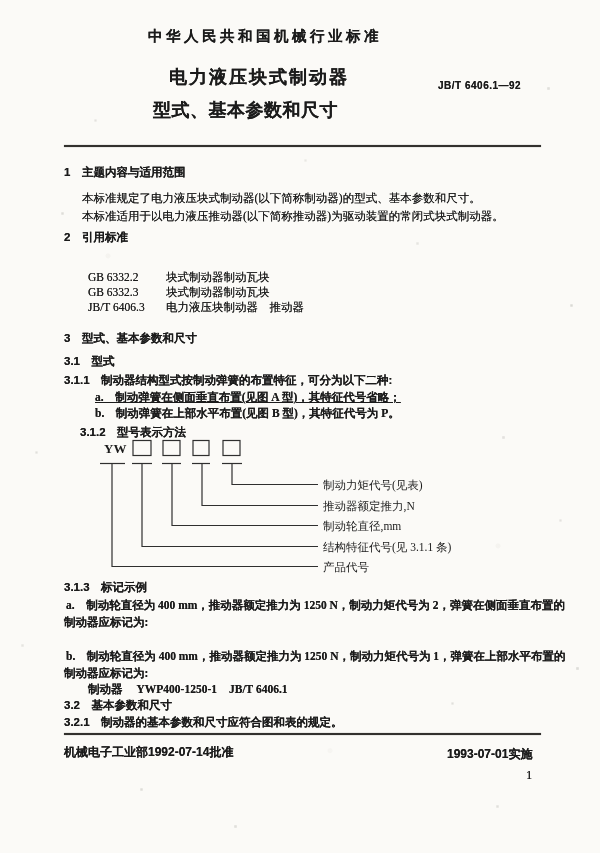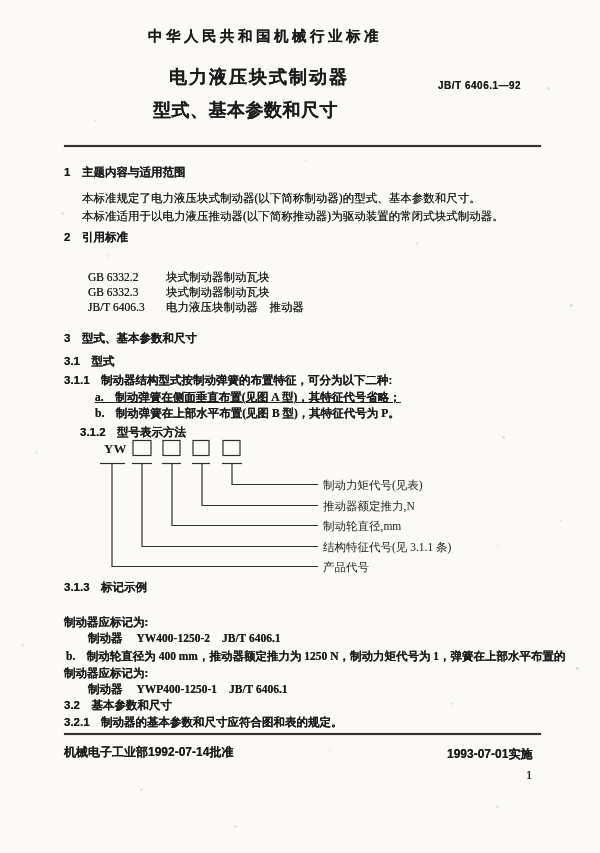--- a/index.html
+++ b/index.html
@@ -98,24 +98,22 @@
     <text x="4" y="16" font-size="13" font-weight="bold" fill="#1b1b1b">YW</text>
     <text x="223" y="51.5" font-size="11.5" fill="#1b1b1b">制动力矩代号(见表)</text>
     <text x="223" y="72.5" font-size="11.5" fill="#1b1b1b">推动器额定推力,N</text>
     <text x="223" y="92.5" font-size="11.5" fill="#1b1b1b">制动轮直径,mm</text>
     <text x="223" y="113.5" font-size="11.5" fill="#1b1b1b">结构特征代号(见 3.1.1 条)</text>
     <text x="223" y="133.5" font-size="11.5" fill="#1b1b1b">产品代号</text>
   </svg>
 
   <div class="line heading" style="left:64px;top:580px;">3.1.3　标记示例</div>
 
+  <div class="line" style="left:66px;top:598px;font-weight:600;">a.　制动轮直径为 400 mm，推动器额定推力为 1250 N，制动力矩代号为 2，弹簧在侧面垂直布置的</div>
   <div class="line" style="left:64px;top:615px;font-weight:600;">制动器应标记为:</div>
-  <div class="line bold desig" style="left:88px;top:631px;">
-    <span>制动器</span><span class="gap1"></span><span>YW400-1250-2</span><span class="gap2"></span><span>JB/T 6406.1</span>
-  </div>
 
   <div class="line" style="left:66px;top:649px;font-weight:600;">b.　制动轮直径为 400 mm，推动器额定推力为 1250 N，制动力矩代号为 1，弹簧在上部水平布置的</div>
   <div class="line" style="left:64px;top:666px;font-weight:600;">制动器应标记为:</div>
   <div class="line bold desig" style="left:88px;top:682px;">
     <span>制动器</span><span class="gap1"></span><span>YWP400-1250-1</span><span class="gap2"></span><span>JB/T 6406.1</span>
   </div>
 
   <div class="line heading" style="left:64px;top:698px;">3.2　基本参数和尺寸</div>
   <div class="line heading" style="left:64px;top:715px;">3.2.1　制动器的基本参数和尺寸应符合图和表的规定。</div>
 

